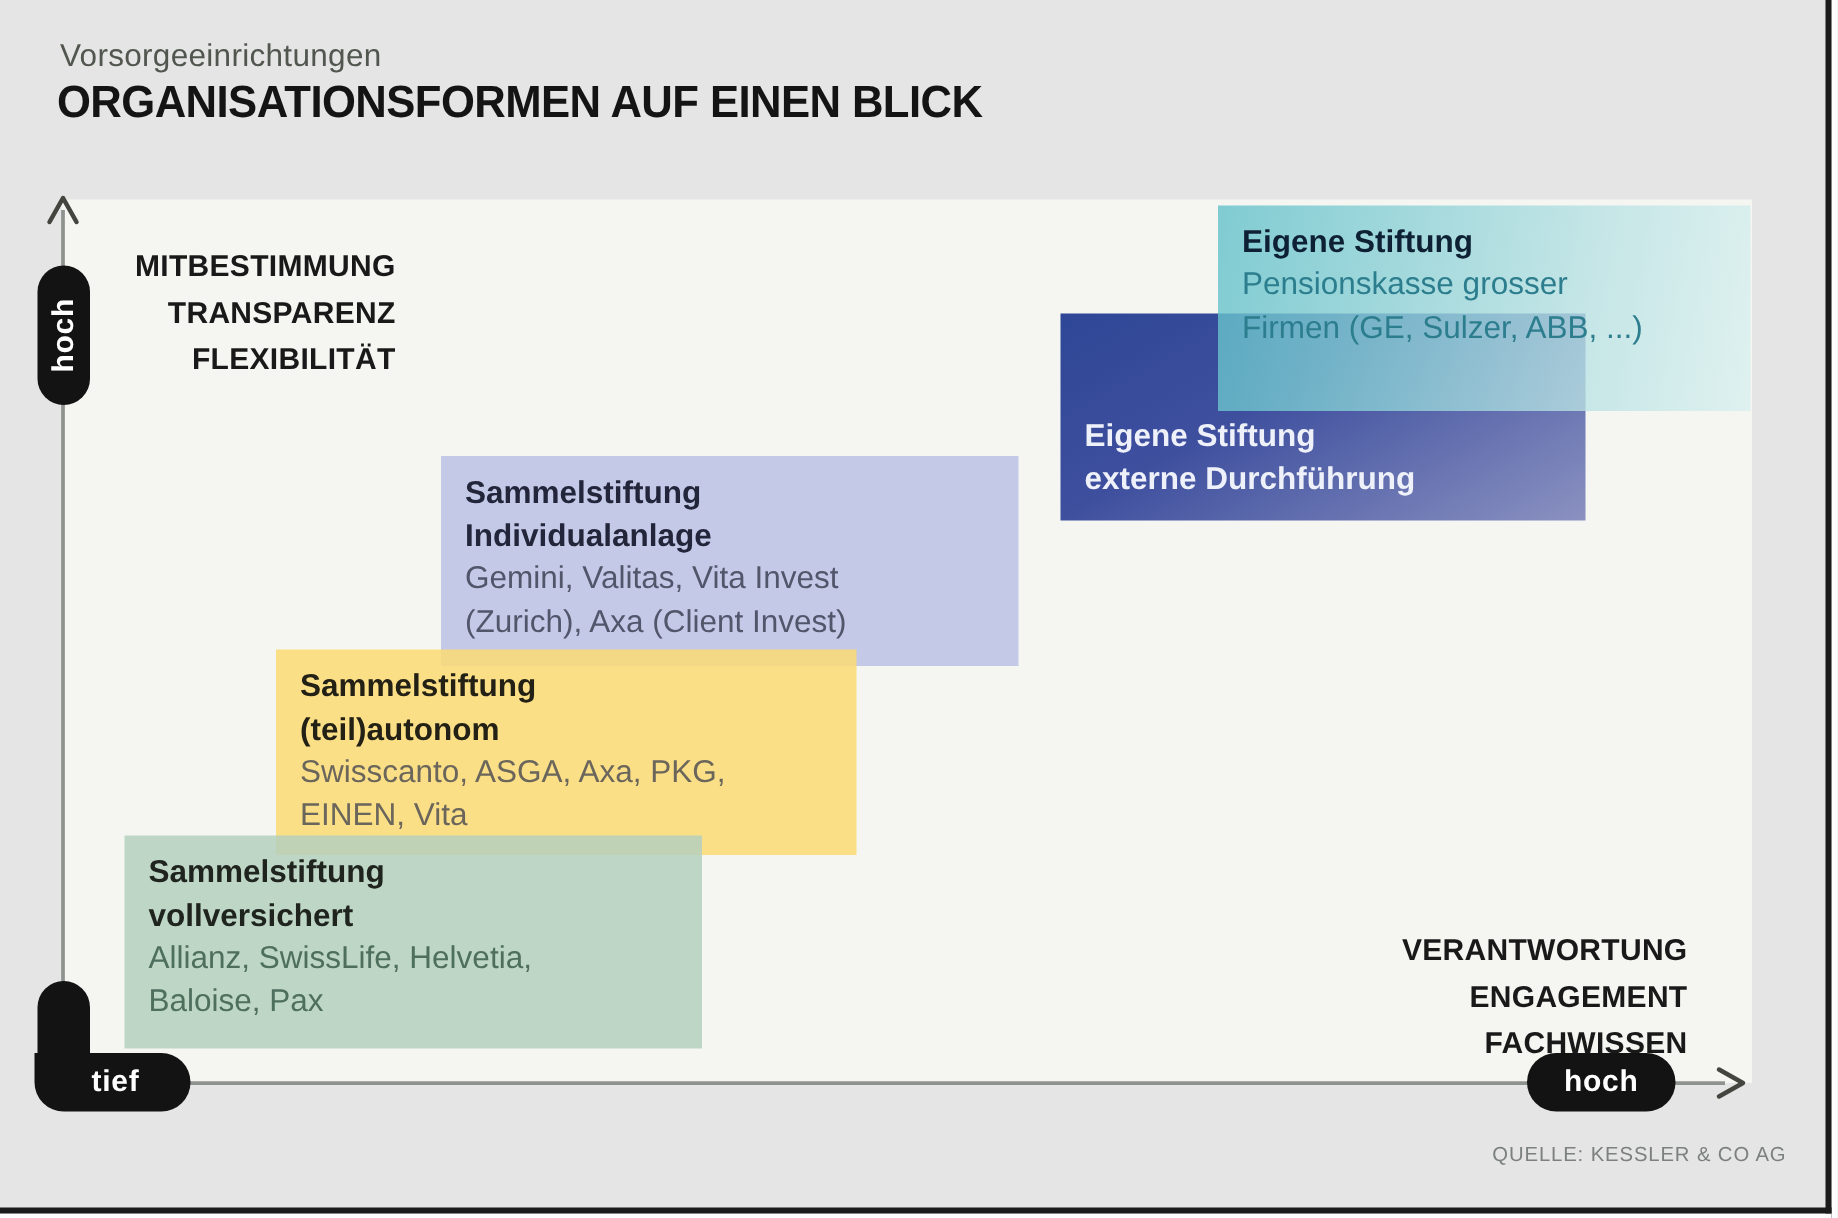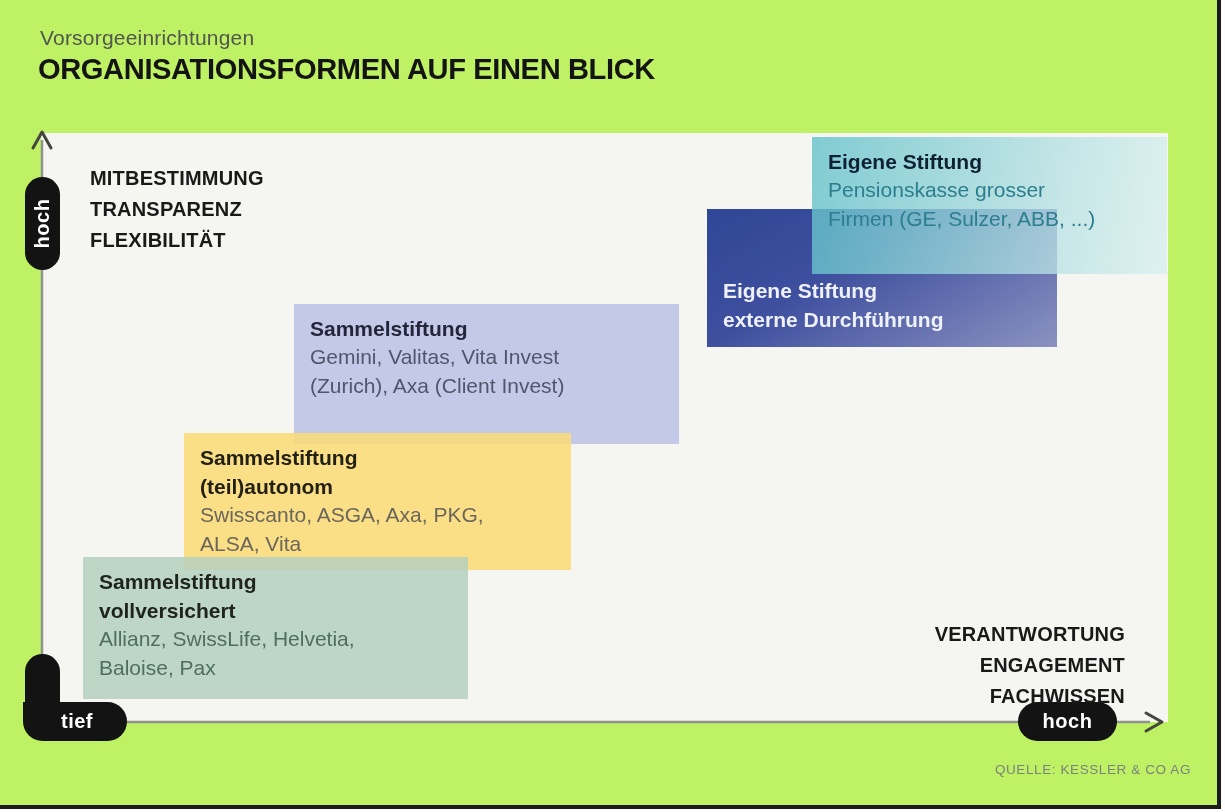--- a/index.html
+++ b/index.html
@@ -3,21 +3,21 @@
 <meta charset="utf-8">
 <style>
   html,body{margin:0;padding:0;}
   body{
     width:1225px;height:812px;
     font-family:"Liberation Sans", sans-serif;
     background:#ffffff;
   }
   #canvas{
     position:relative;width:1225px;height:812px;
-    background:#bef264;overflow:hidden;
+    background:#e5e5e5;overflow:hidden;
   }
   .plot-area{
     position:absolute;left:41px;top:133px;width:1127px;height:589px;
     background:#f5f6f2;
   }
   
   .edge-right{position:absolute;left:1217px;top:0;width:4px;height:812px;background:#1b1b1b;}
   .edge-right-white{position:absolute;left:1221px;top:0;width:4px;height:812px;background:#fdfdfd;}
   .edge-bottom{position:absolute;left:0;top:805px;width:1221px;height:4px;background:#1b1b1b;}
   .edge-bottom-white{position:absolute;left:0;top:809px;width:1221px;height:3px;background:#fdfdfd;}
@@ -52,21 +52,21 @@
     background:#131313;border-radius:0 20px 20px 20px;
     display:flex;align-items:center;color:#fff;
     font-weight:700;font-size:20px;letter-spacing:.5px;
     padding-left:38px;box-sizing:border-box;
   }
 
   .corner-label{
     position:absolute;font-size:20px;font-weight:800;
     line-height:31px;color:#191919;letter-spacing:.2px;
   }
-  .label-topleft{left:90px;top:163px;}
+  .label-topleft{left:90px;top:163px;text-align:right;}
   .label-bottomright{right:100px;top:619px;text-align:right;}
 
   .box{
     position:absolute;box-sizing:border-box;
     padding:10px 16px;
   }
   .box .b-title{font-size:21px;font-weight:800;line-height:29px;}
   .box .b-sub{font-size:21px;font-weight:400;line-height:28.5px;}
 
   .box-green{
@@ -144,29 +144,30 @@
     <div>FLEXIBILITÄT</div>
   </div>
   <div class="corner-label label-bottomright">
     <div>VERANTWORTUNG</div>
     <div>ENGAGEMENT</div>
     <div>FACHWISSEN</div>
   </div>
 
   <div class="box box-lavender">
     <div class="b-title">Sammelstiftung</div>
+    <div class="b-title">Individualanlage</div>
     <div class="b-sub">Gemini, Valitas, Vita Invest</div>
     <div class="b-sub">(Zurich), Axa (Client Invest)</div>
   </div>
 
   <div class="box box-yellow">
     <div class="b-title">Sammelstiftung</div>
     <div class="b-title">(teil)autonom</div>
     <div class="b-sub">Swisscanto, ASGA, Axa, PKG,</div>
-    <div class="b-sub">ALSA, Vita</div>
+    <div class="b-sub">EINEN, Vita</div>
   </div>
 
   <div class="box box-green">
     <div class="b-title">Sammelstiftung</div>
     <div class="b-title">vollversichert</div>
     <div class="b-sub">Allianz, SwissLife, Helvetia,</div>
     <div class="b-sub">Baloise, Pax</div>
   </div>
 
   <div class="box box-navy">

